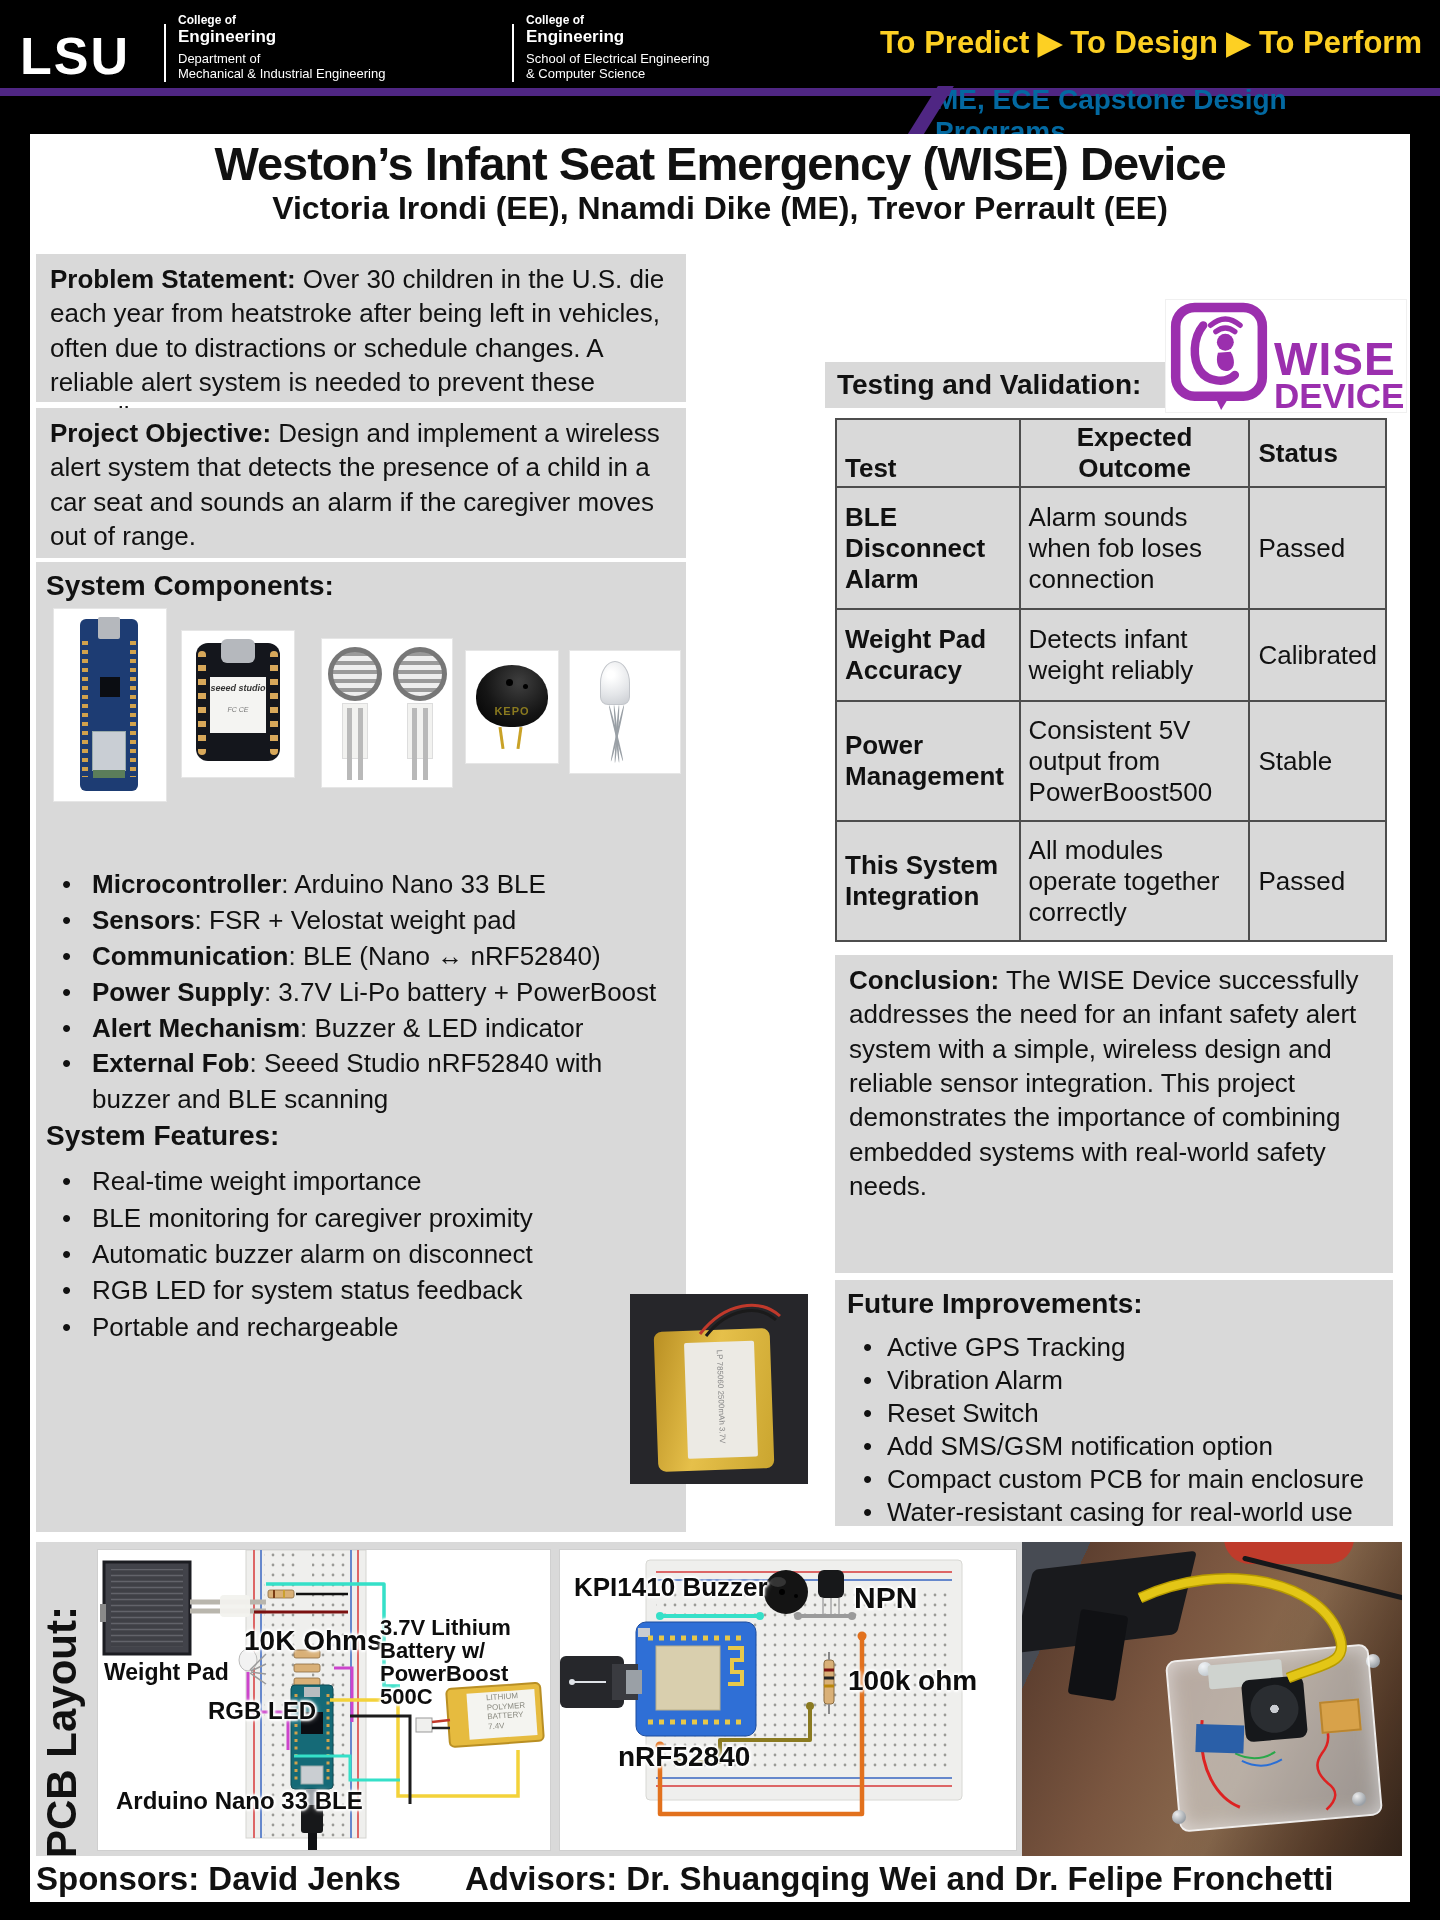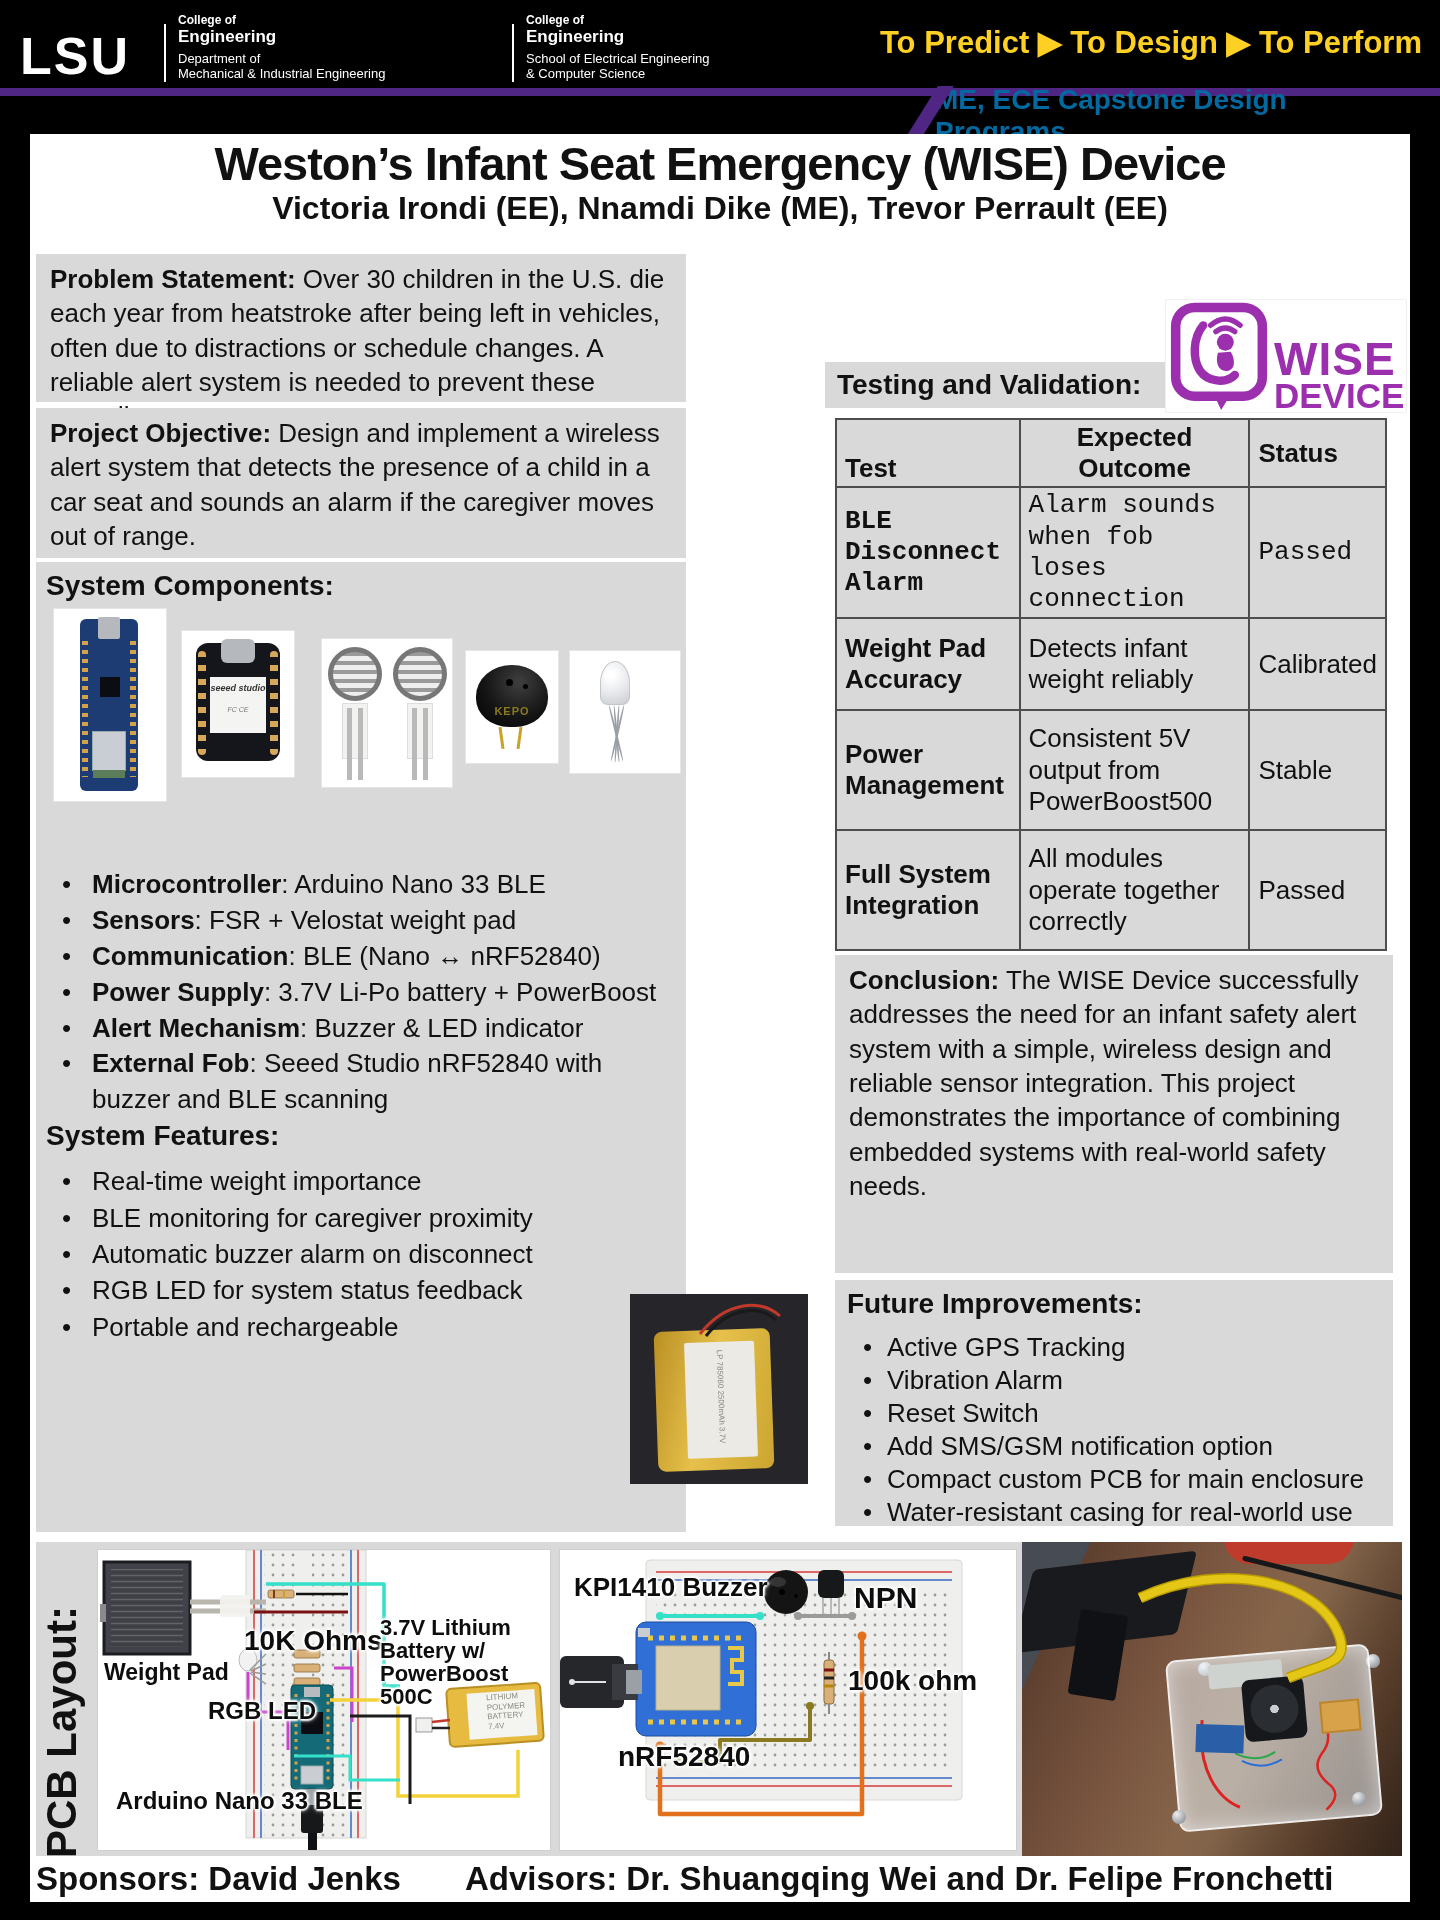--- a/index.html
+++ b/index.html
@@ -107,21 +107,21 @@
   .wise-text .w2 { font-size:35px; letter-spacing:0; }
 
   .tv-table { position:absolute; left:805px; top:284px; width:552px; border-collapse:collapse; background:#d9d9d9; }
   .tv-table th,.tv-table td { border:2px solid #4d4d4d; font-size:26px; padding:2px 8px; line-height:1.2; text-align:left; }
   .tv-table th { font-weight:700; }
   .th-test { vertical-align:bottom; height:64px; }
   .th-out  { text-align:center !important; vertical-align:middle; }
   .td-test { font-weight:700; vertical-align:middle; width:186px; }
   .td-out  { vertical-align:middle; width:240px; }
   .td-st   { vertical-align:middle; width:126px; }
-  .r1{ height:122px;font-family:Liberation Mono, monospace; } .r2{ height:92px; } .r3{ height:120px; } .r4{ height:120px; }
+  .r1{ height:122px; } .r2{ height:92px; } .r3{ height:120px; } .r4{ height:120px; }
 
   .conclusion { left:805px; top:821px; width:558px; height:318px; }
   .future { left:805px; top:1146px; width:558px; height:246px; padding:6px 12px; }
   .future li { font-size:26px; line-height:1.27; padding-left:40px; }
 
   
   .pcb-panel { position:absolute; left:6px; top:1408px; width:988px; height:316px; background:#d9d9d9; }
   .pcb-label { position:absolute; left:2px; top:0; height:100%; display:flex; align-items:center;
         writing-mode:vertical-rl; transform:rotate(180deg); font-size:42px; font-weight:800; }
   .diagram { position:absolute; top:8px; height:300px; background:#fff; box-shadow:0 0 0 1px #cfcfcf; }
@@ -332,21 +332,21 @@
         <td class="td-test">Weight Pad Accuracy</td>
         <td class="td-out">Detects infant weight reliably</td>
         <td class="td-st">Calibrated</td>
       </tr>
       <tr class="r3">
         <td class="td-test">Power Management</td>
         <td class="td-out">Consistent 5V output from PowerBoost500</td>
         <td class="td-st">Stable</td>
       </tr>
       <tr class="r4">
-        <td class="td-test">Full System Integration</td>
+        <td class="td-test">This System Integration</td>
         <td class="td-out">All modules operate together correctly</td>
         <td class="td-st">Passed</td>
       </tr>
     </tbody>
       </table>
 
     <section class="box conclusion">
       <span class="lead">Conclusion:</span>
       <span>The WISE Device successfully addresses the need for an infant safety alert system with a simple, wireless design and reliable sensor integration. This project demonstrates the importance of combining embedded systems with real-world safety needs.</span>
     </section>

